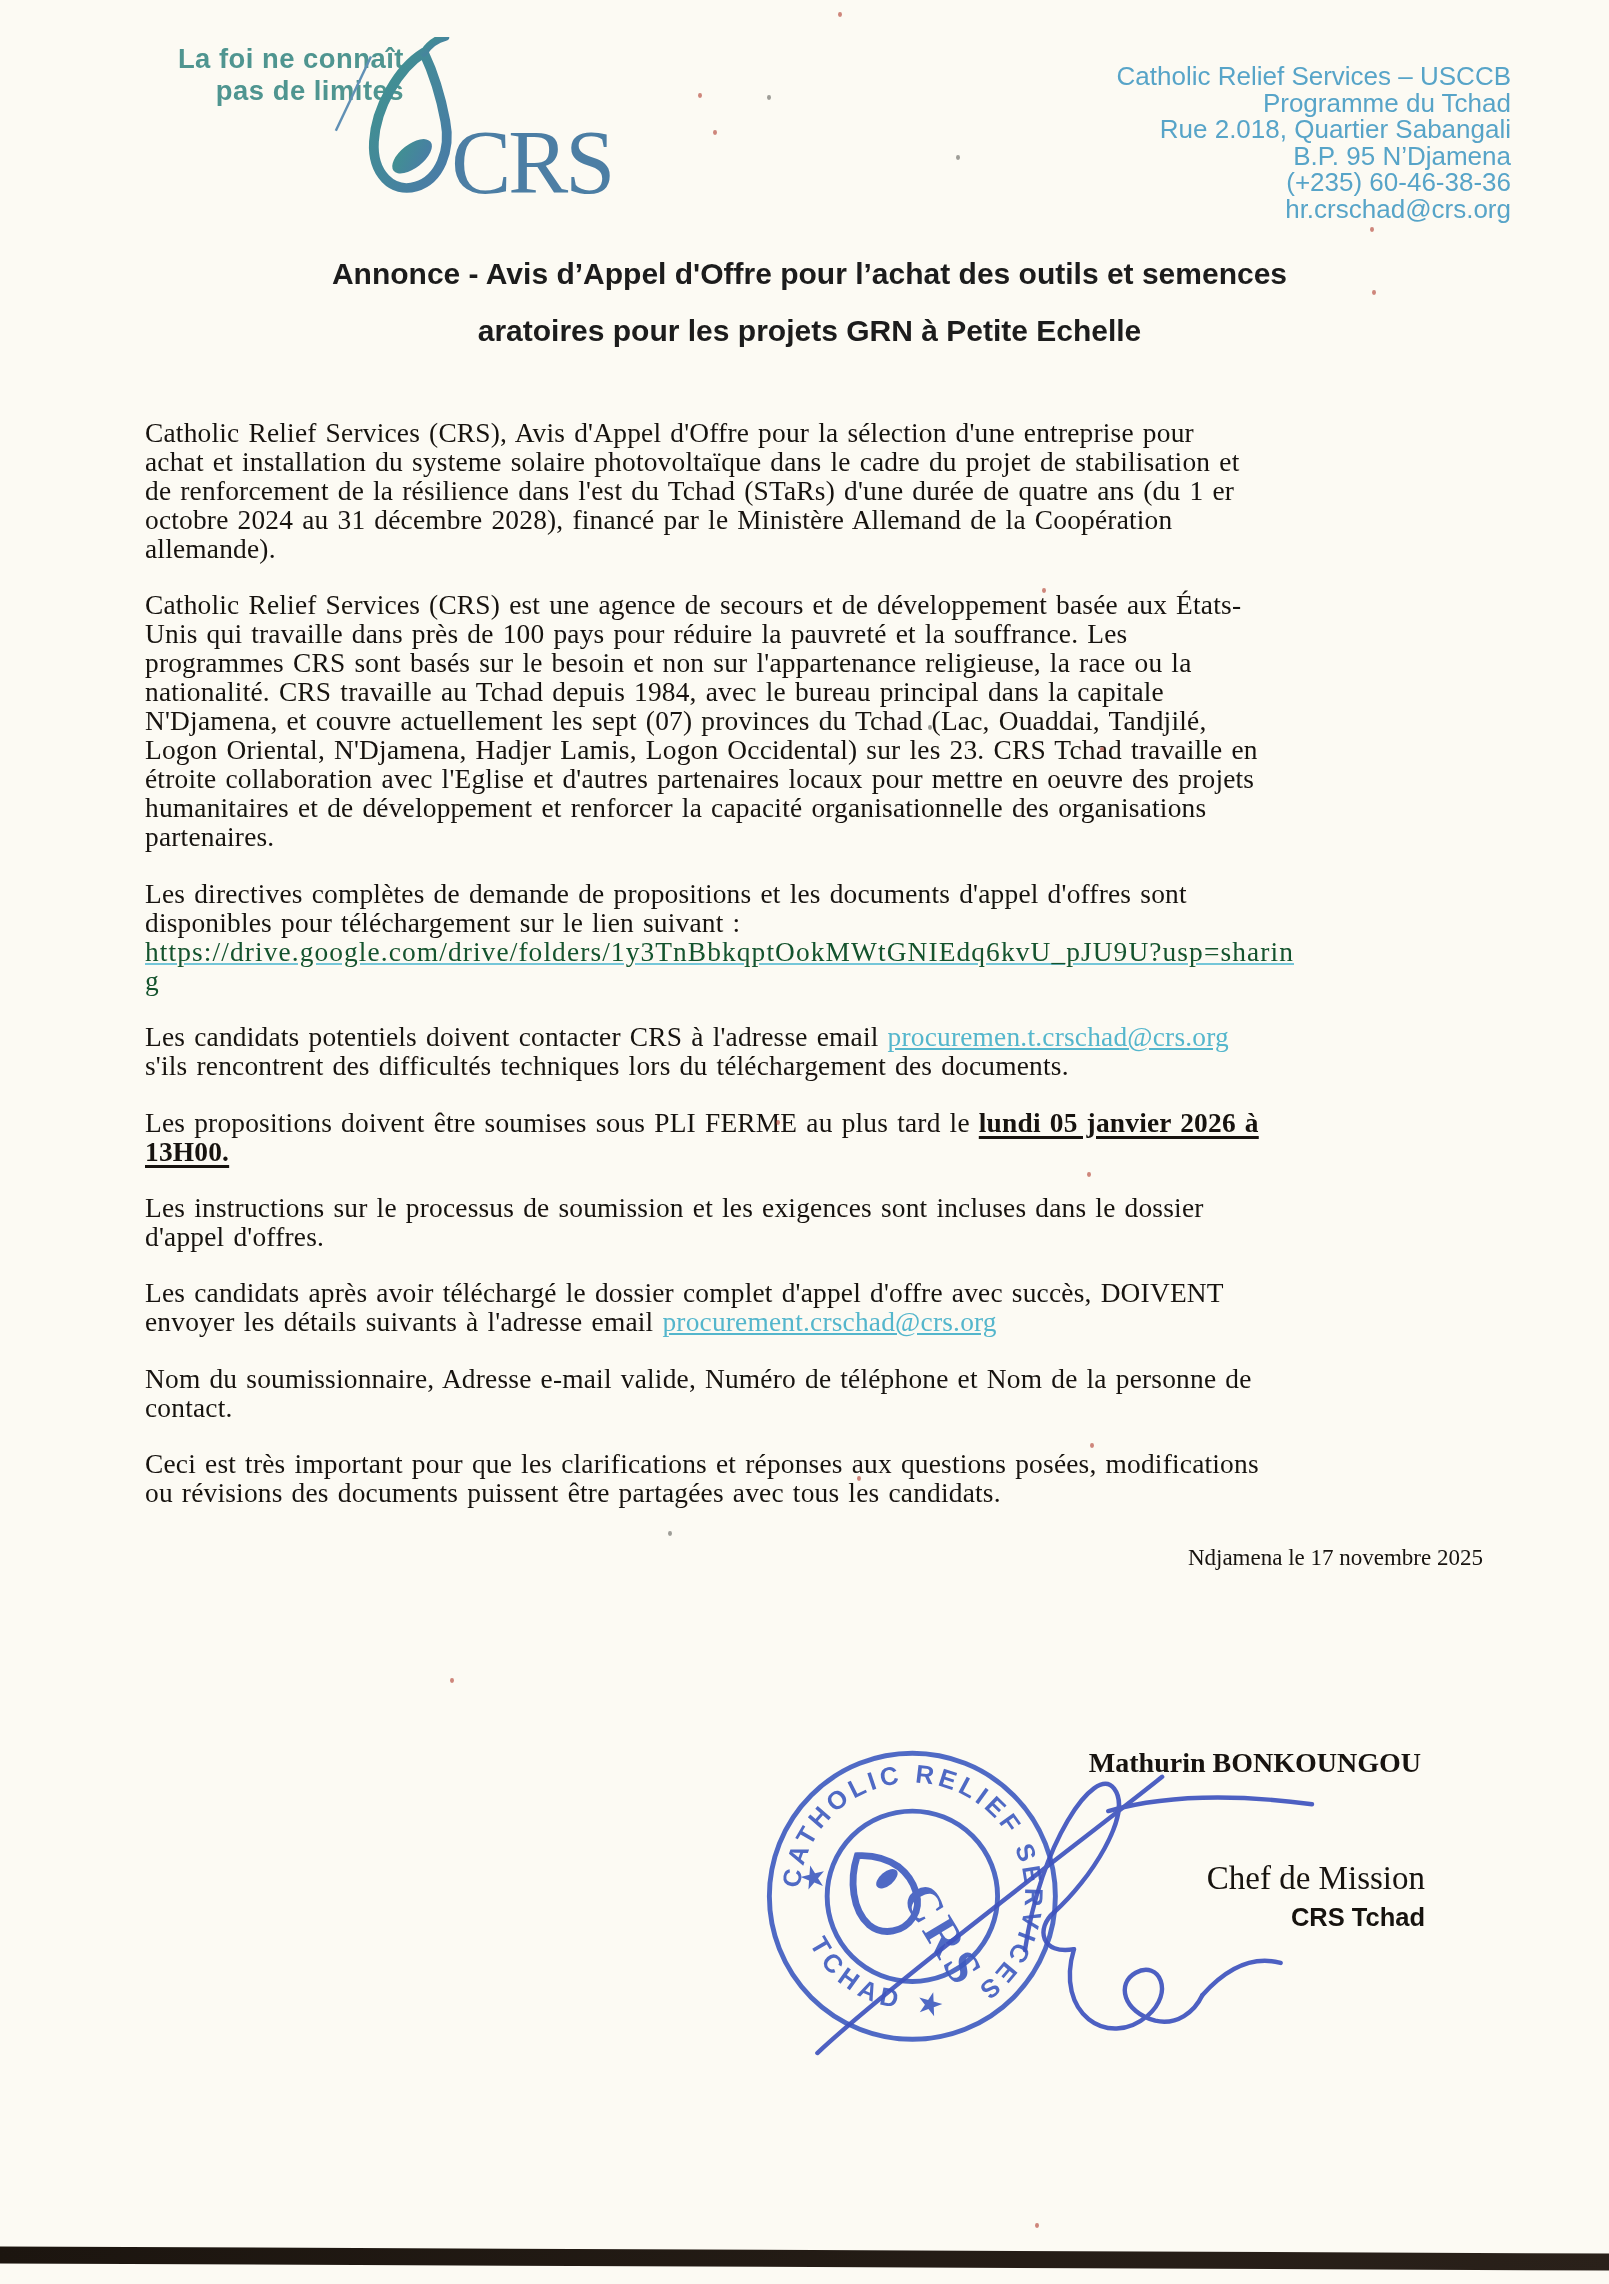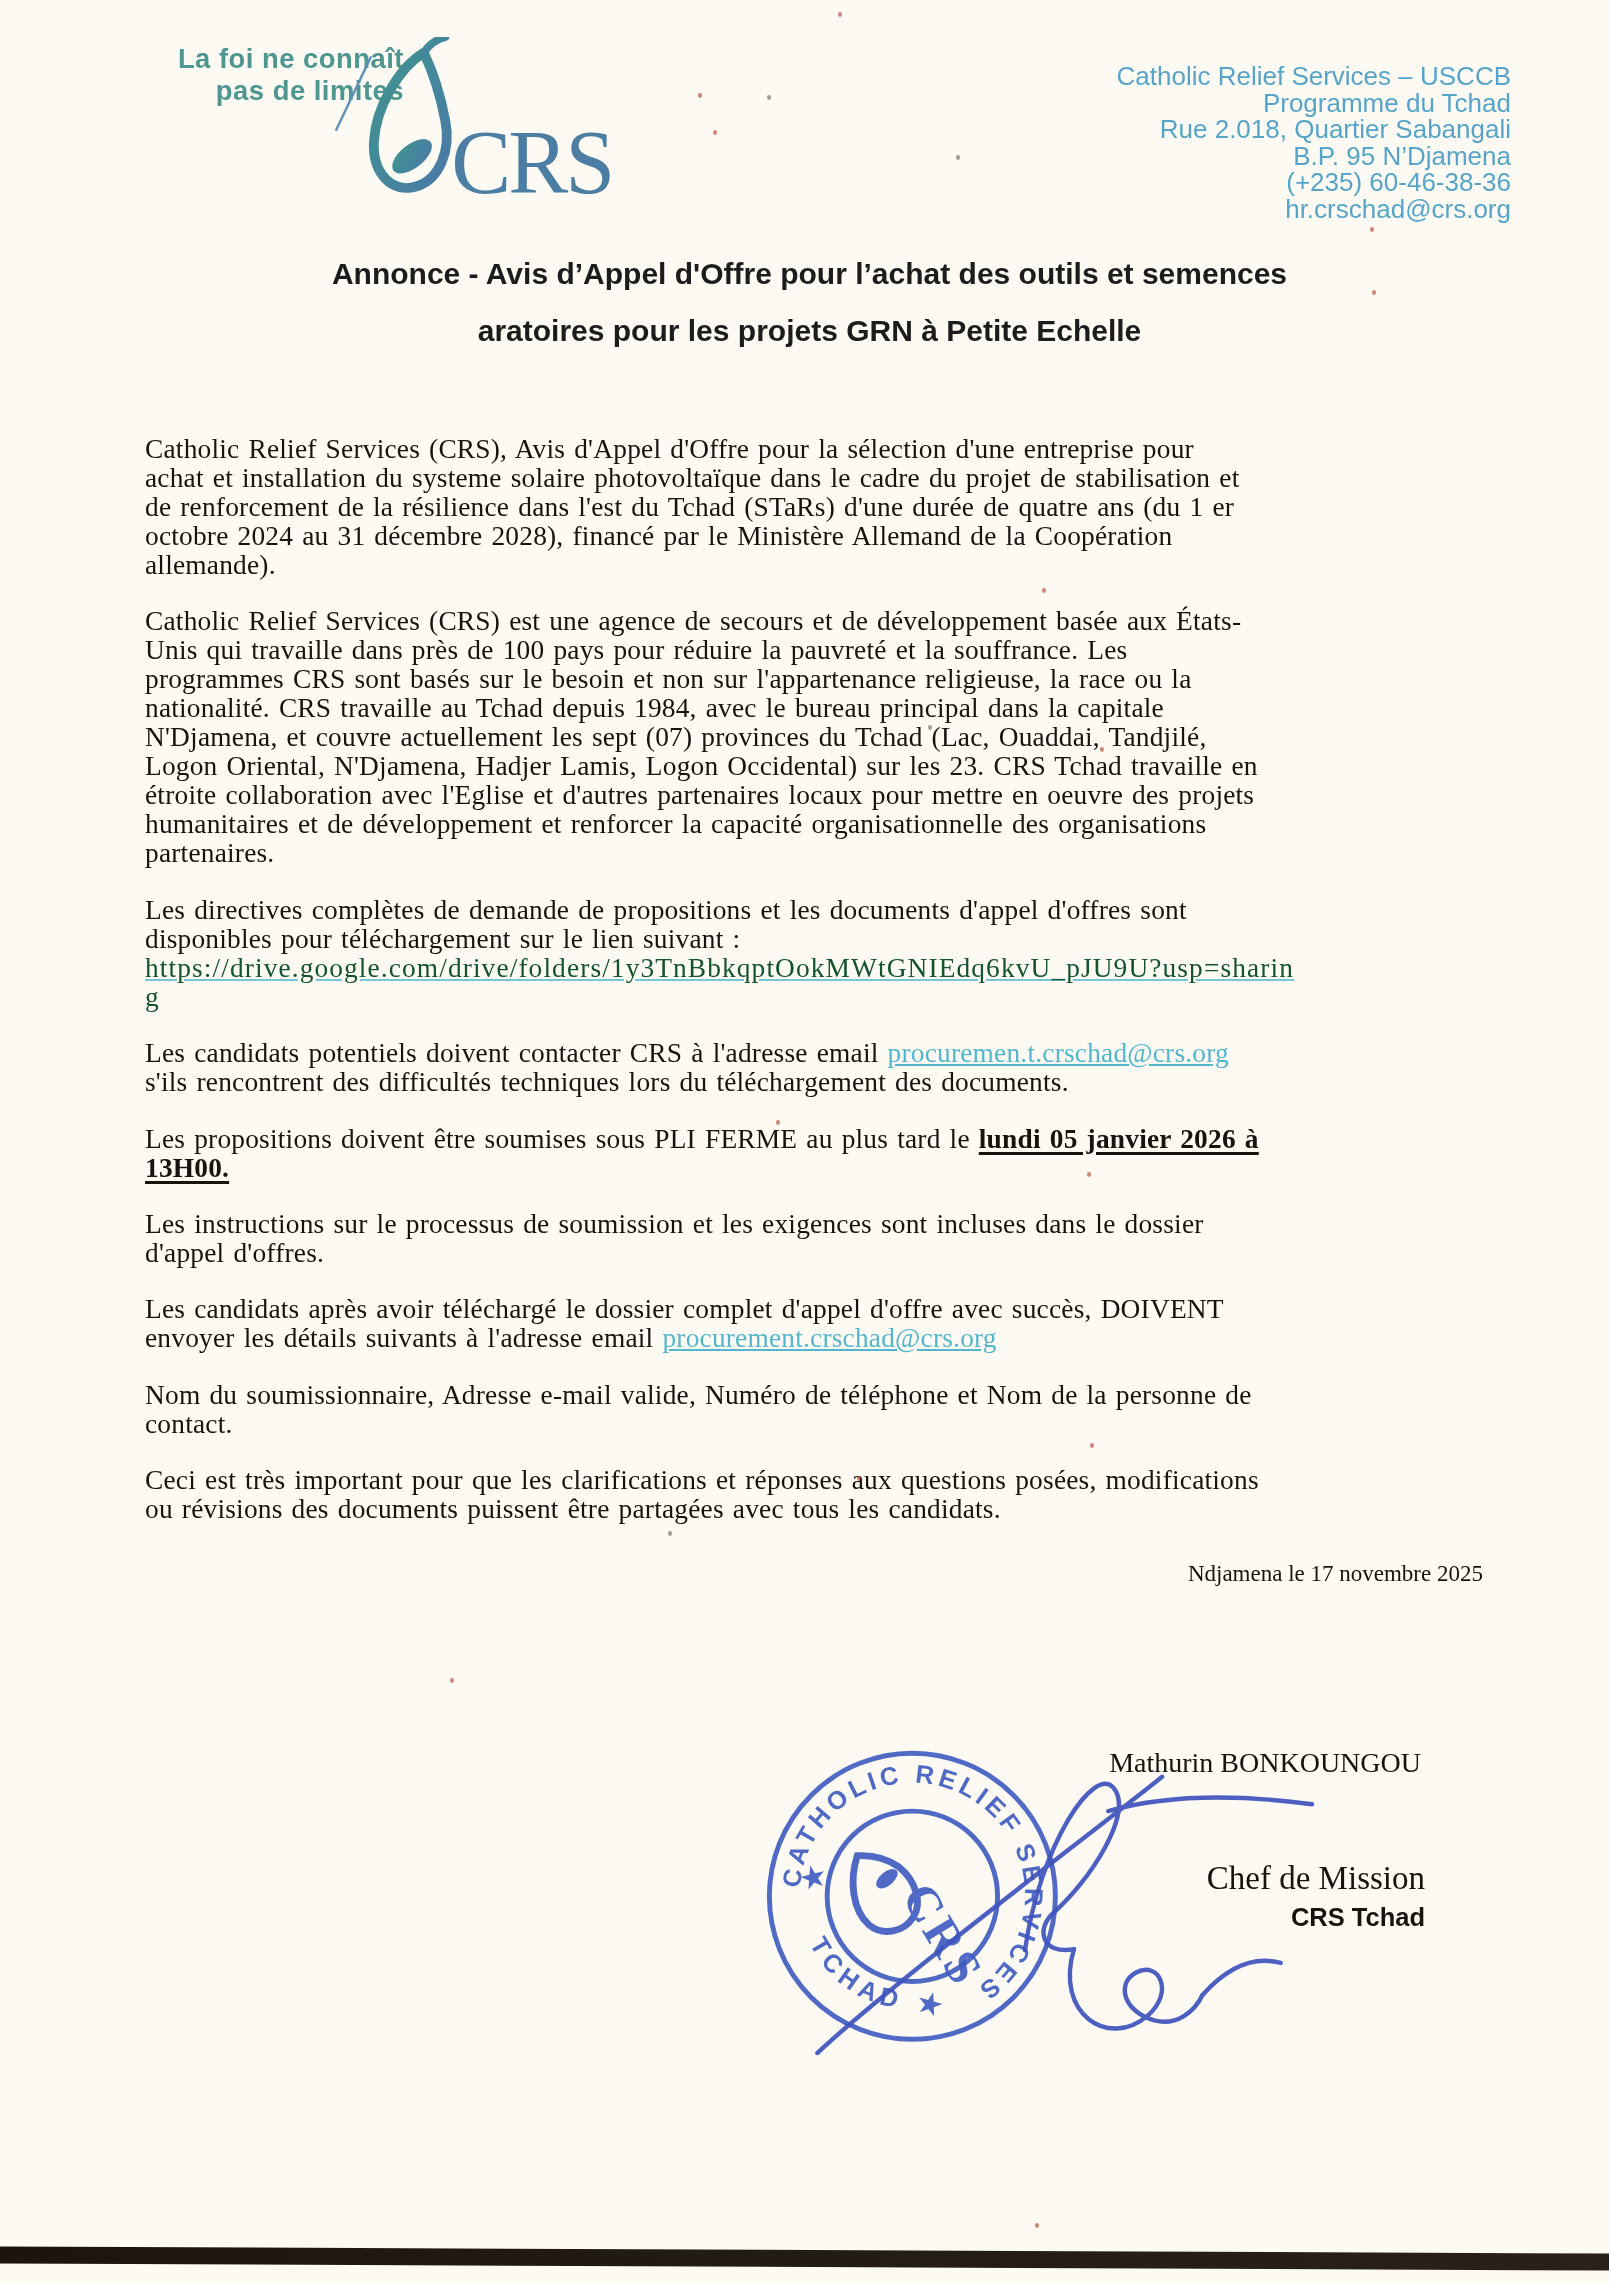--- a/index.html
+++ b/index.html
@@ -10,34 +10,34 @@
            font-family:"Liberation Sans",sans-serif;font-weight:bold;font-size:27.4px;
            line-height:32px;color:#4f9590;letter-spacing:0.5px;}
   .logo-svg{position:absolute;left:314px;top:37px;}
   .address{position:absolute;top:63px;right:98px;text-align:right;
            font-family:"Liberation Sans",sans-serif;font-size:26px;line-height:26.5px;color:#57a4c8;}
   
   .title{position:absolute;left:145px;top:245px;width:1329px;text-align:center;
          font-family:"Liberation Sans",sans-serif;font-weight:bold;font-size:30px;
          line-height:57px;color:#1c1c1c;}
   
-  .body-block{position:absolute;left:145px;top:435px;width:1392px;}
+  .body-block{position:absolute;left:145px;top:419px;width:1392px;}
   .para{margin:0 0 27.4px 0;}
   .p4{margin-top:9.8px;}
   .ln{white-space:nowrap;height:29px;line-height:29px;font-size:27.4px;
       word-spacing:2px;letter-spacing:0.2px;}
   .lnk-line{color:#14532d;text-decoration:underline;text-decoration-color:#74c6d8;
             letter-spacing:1.1px;}
   .email{color:#54b6cc;text-decoration:underline;text-decoration-color:#54b6cc;}
   .deadline{font-weight:bold;text-decoration:underline;text-decoration-thickness:2.5px;
             text-underline-offset:3.9px;}
   .dateline{text-align:right;padding-right:54px;margin-top:35px;font-size:23px;
             white-space:nowrap;height:29px;line-height:29px;}
   
-  .sig-name{position:absolute;top:1747px;right:188px;font-weight:normal;font-size:28px;}
+  .sig-name{position:absolute;top:1747px;right:188px;font-weight:bold;font-size:28px;}
   .sig-title{position:absolute;top:1860px;right:184px;font-size:33px;}
   .sig-org{position:absolute;top:1903px;right:184px;font-size:25.5px;
            font-family:"Liberation Sans",sans-serif;font-weight:600;}
   .stamp-svg{position:absolute;left:716px;top:1720px;}
   
   .bottom-bar{position:absolute;left:-5.9px;top:2250px;width:1627px;height:16.7px;
               background:linear-gradient(90deg,#1c150f,#2a211a);transform:rotate(.25deg);}
   .speck{position:absolute;width:3.9px;height:4.9px;border-radius:50%;opacity:.65;}
   .r{background:#b5483a;}
   .g{background:#6b6b66;}

